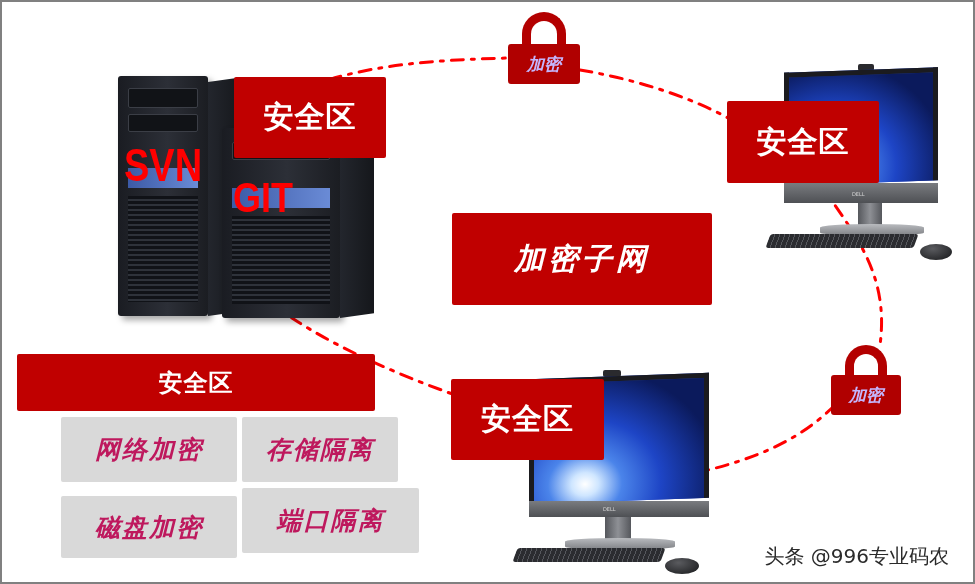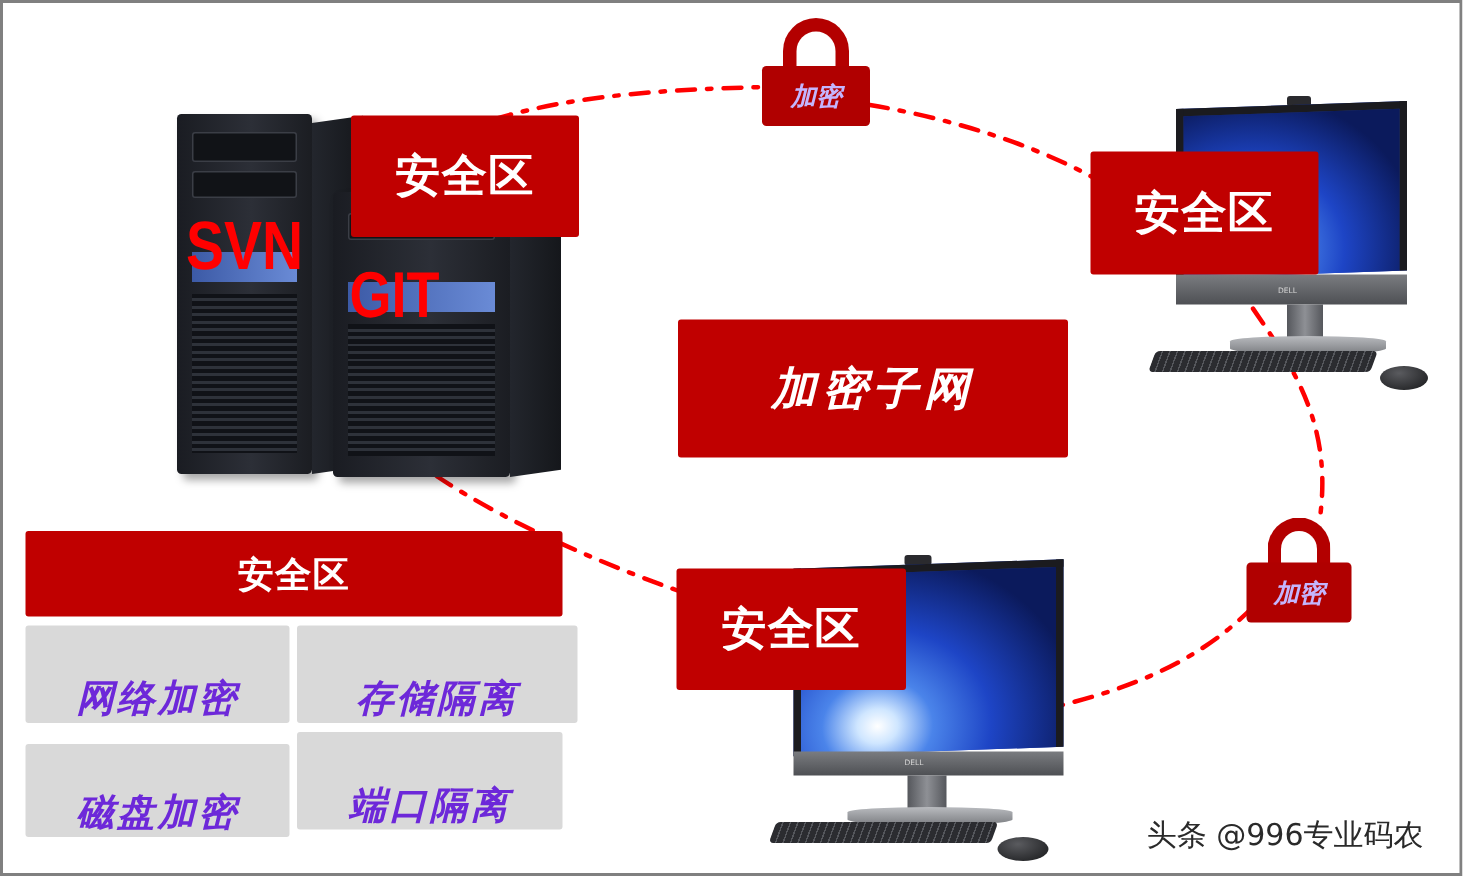--- a/index.html
+++ b/index.html
@@ -52,23 +52,23 @@
   .lock { position:absolute; }
   .lock .shackle { position:absolute; border:9px solid #b30000; border-bottom:none;
                    border-radius:22px 22px 0 0; box-sizing:border-box; }
   .lock .body { position:absolute; background:#b00000; border-radius:3px; color:#c4b5fd;
                 display:flex; align-items:center; justify-content:center;
                 font-weight:bold; font-style:italic; font-size:17px; }
 
   
   .panel-head { position:absolute; left:17px; top:354px; width:358px; height:57px;
                 font-size:24px; }
-  .tile { position:absolute; background:#d9d9d9; border-radius:2px; color:#6d28d9;
-          display:flex; align-items:flex-end; justify-content:center;
-          font-weight:bold; font-style:italic; font-size:25px; letter-spacing:2px; }
+  .tile { position:absolute; background:#d9d9d9; border-radius:2px; color:#be185d;
+          display:flex; align-items:center; justify-content:center;
+          font-weight:bold; font-style:italic; font-size:25px; letter-spacing:2px;margin-left:44px; }
 
   .watermark { position:absolute; right:26px; bottom:14px; color:#2a2a2a; font-size:20px;
                text-shadow: 0 0 2px #fff, 0 0 3px #fff; }
 </style>
 </head>
 <body>
 
 <div class="canvas">
 
   <svg class="ring" width="975" height="584">
@@ -133,21 +133,21 @@
     <div class="base" style="left:60px; top:170px; width:110px; height:12px;"></div>
     <div class="kbd" style="left:10px; top:180px; width:148px; height:14px;"></div>
     <div class="mouse" style="left:160px; top:190px; width:34px; height:16px;"></div>
   </div>
   <div class="redbox zone-label" style="left:451px; top:379px; width:153px; height:81px;">安全区</div>
 
   <div class="redbox panel-head">安全区</div>
   <div class="tile" style="left:17px; top:417px; width:176px; height:65px;">
     <span>网络加密</span>
   </div>
-  <div class="tile" style="left:198px; top:417px; width:187px; height:65px;">
+  <div class="tile" style="left:198px; top:417px; width:156px; height:65px;">
     <span>存储隔离</span>
   </div>
   <div class="tile" style="left:17px; top:496px; width:176px; height:62px;">
     <span>磁盘加密</span>
   </div>
   <div class="tile" style="left:198px; top:488px; width:177px; height:65px;">
     <span>端口隔离</span>
   </div>
 
   <div class="watermark">头条 @996专业码农</div>

